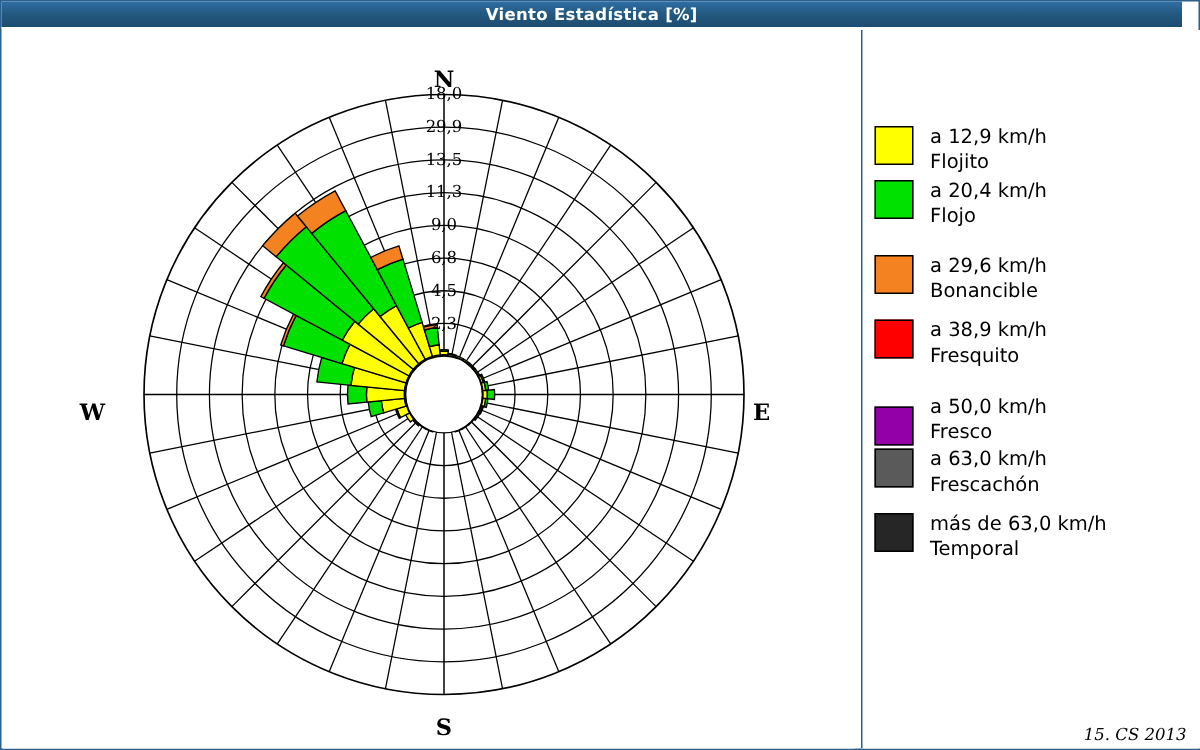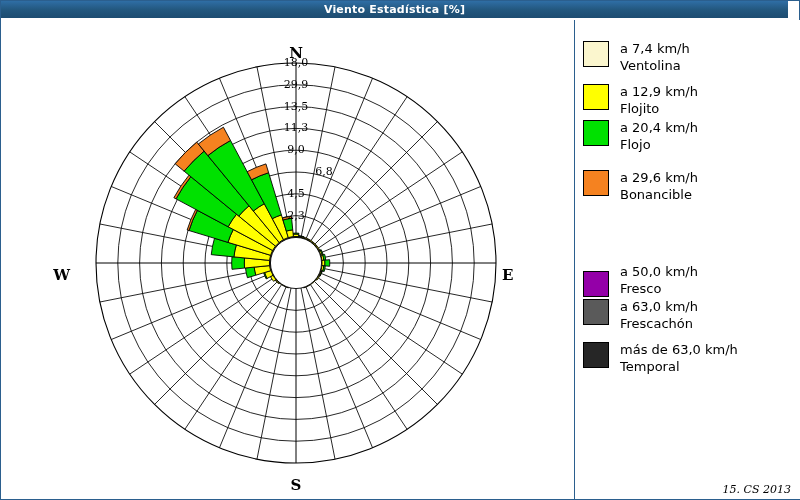--- a/index.html
+++ b/index.html
@@ -244,46 +244,46 @@
     </svg>
 
     <div class="compass" id="c-n">N</div>
     <div class="compass" id="c-s">S</div>
     <div class="compass" id="c-e">E</div>
     <div class="compass" id="c-w">W</div>
 
     <div id="rticks">
         <div class="rtick" style="left: 267px; top: 188.639px;">2,3</div>
         <div class="rtick" style="left: 267px; top: 166.833px;">4,5</div>
-        <div class="rtick" style="left: 267px; top: 145.028px; padding-left: 28px;">6,8</div>
+        <div class="rtick" style="left: 267px; top: 145.028px;">6,8</div>
         <div class="rtick" style="left: 267px; top: 123.222px;">9,0</div>
         <div class="rtick" style="left: 267px; top: 101.417px;">11,3</div>
         <div class="rtick" style="left: 267px; top: 79.6111px;">13,5</div>
         <div class="rtick" style="left: 267px; top: 57.8056px;">29,9</div>
         <div class="rtick" style="left: 267px; top: 36px;">18,0</div>
       </div>
   </div>
 
   <div id="legend">
-      <div class="legrow" style="top: 20px;">
-        <div class="swatch" style="background: rgb(251, 246, 206);"></div>
-        <div class="legtxt"><span class="l1">a 7,4 km/h</span><span class="l2">Ventolina</span></div>
-      </div>
       <div class="legrow" style="top: 63px;">
         <div class="swatch" style="background: rgb(255, 255, 0);"></div>
         <div class="legtxt"><span class="l1">a 12,9 km/h</span><span class="l2">Flojito</span></div>
       </div>
       <div class="legrow" style="top: 99px;">
         <div class="swatch" style="background: rgb(0, 225, 0);"></div>
         <div class="legtxt"><span class="l1">a 20,4 km/h</span><span class="l2">Flojo</span></div>
       </div>
       <div class="legrow" style="top: 149px;">
         <div class="swatch" style="background: rgb(245, 130, 32);"></div>
         <div class="legtxt"><span class="l1">a 29,6 km/h</span><span class="l2">Bonancible</span></div>
       </div>
+      <div class="legrow" style="top: 192px;">
+        <div class="swatch" style="background: rgb(255, 0, 0);"></div>
+        <div class="legtxt"><span class="l1">a 38,9 km/h</span><span class="l2">Fresquito</span></div>
+      </div>
       <div class="legrow" style="top: 235px; align-items: flex-end;">
         <div class="swatch" style="background: rgb(148, 0, 168);"></div>
         <div class="legtxt"><span class="l1">a 50,0 km/h</span><span class="l2">Fresco</span></div>
       </div>
       <div class="legrow" style="top: 278px;">
         <div class="swatch" style="background: rgb(90, 90, 90);"></div>
         <div class="legtxt"><span class="l1">a 63,0 km/h</span><span class="l2">Frescachón</span></div>
       </div>
       <div class="legrow" style="top: 321px;">
         <div class="swatch" style="background: rgb(38, 38, 38);"></div>

